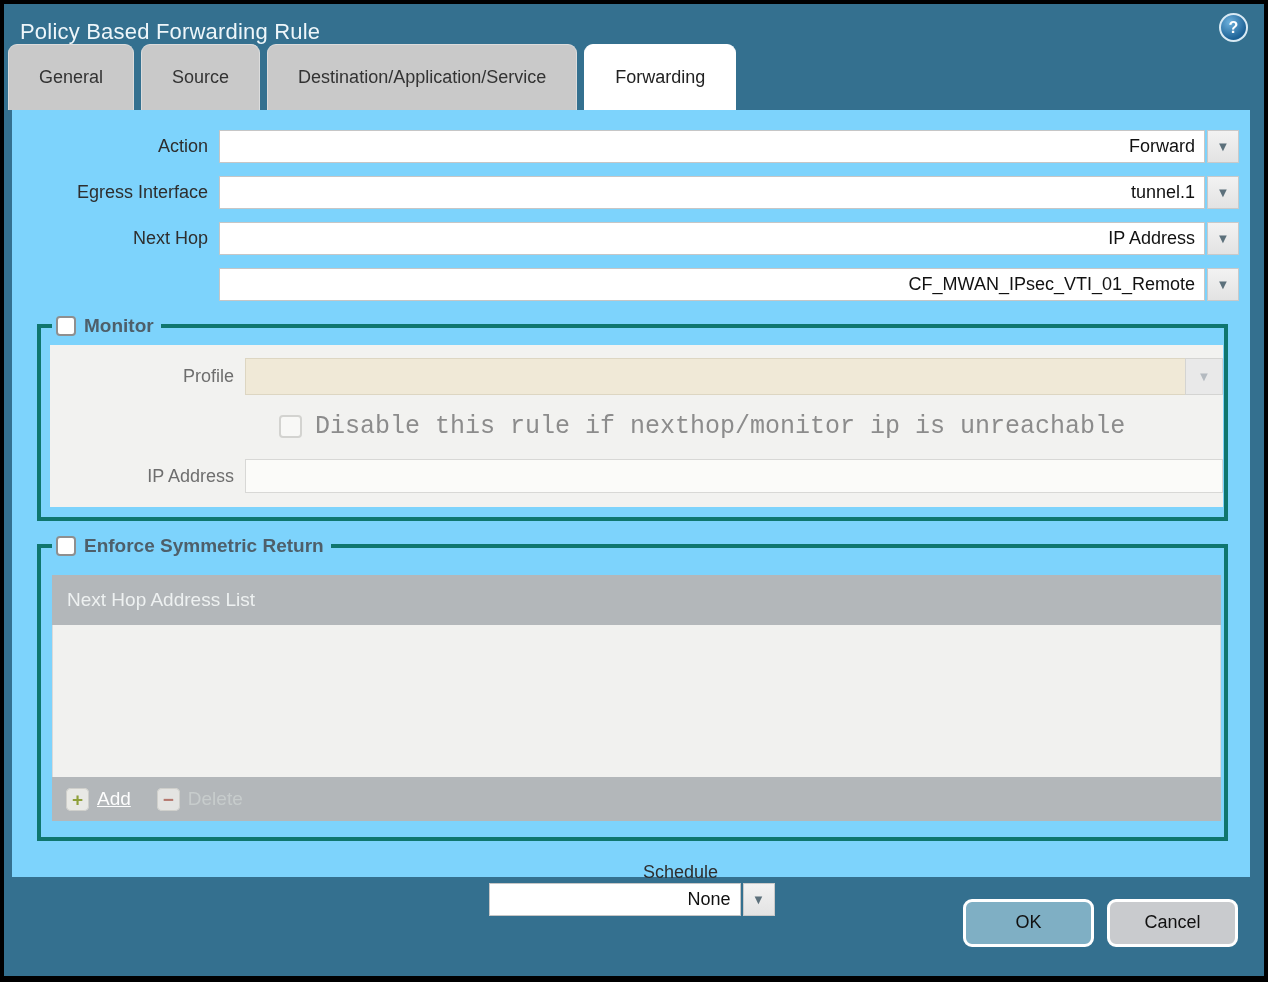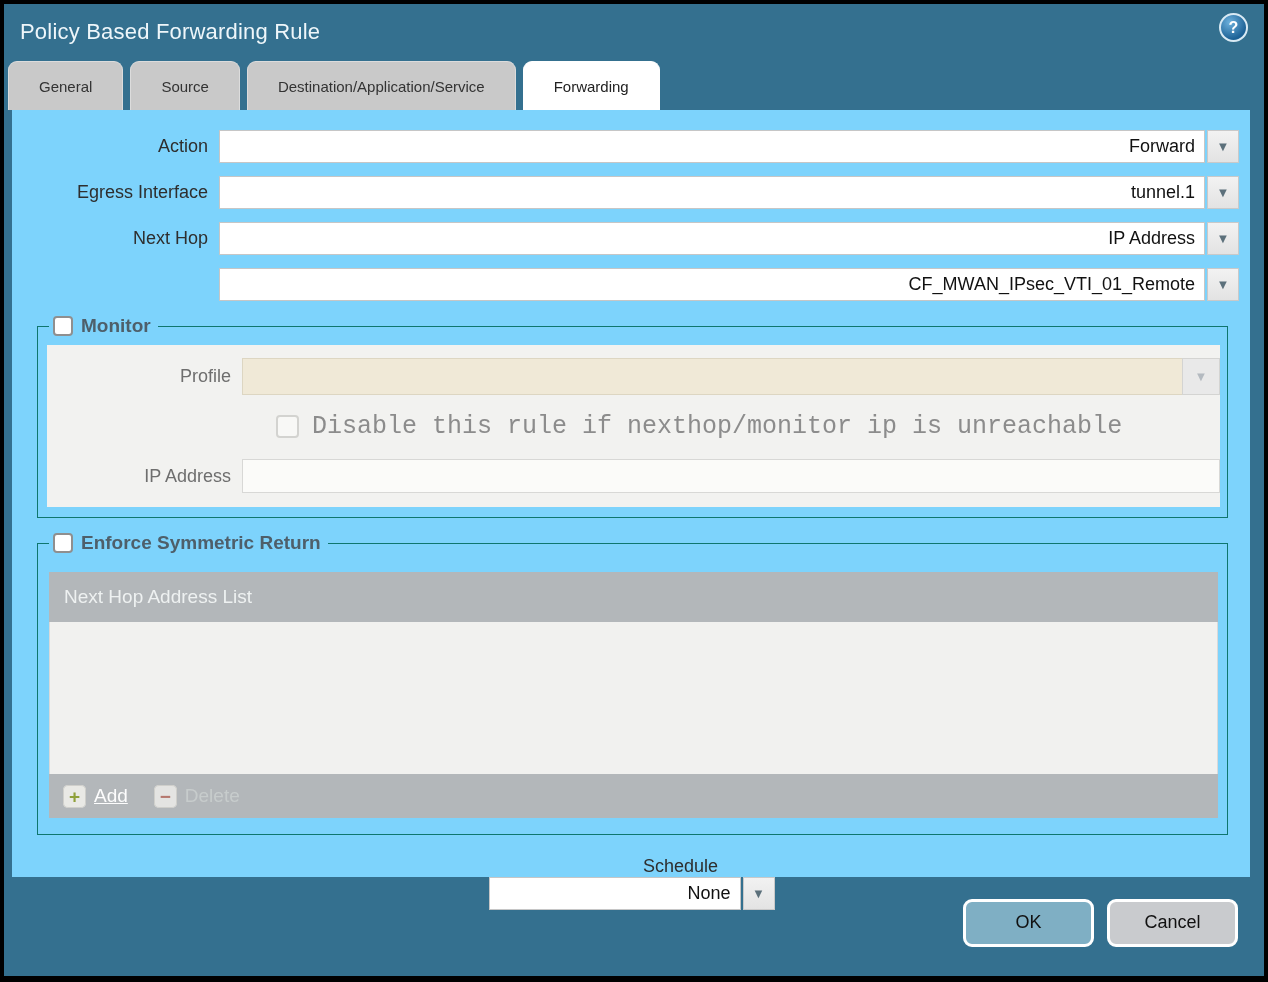--- a/index.html
+++ b/index.html
@@ -48,27 +48,27 @@
   }
   
   .tabrow {
     display: flex;
     gap: 7px;
     padding-left: 4px;
     height: 50px;
     align-items: flex-end;
   }
   .tab {
-    height: 49px;
+    height: 66px;
     display: flex;
     align-items: center;
     justify-content: center;
     background: #c9c9c9;
     color: #333;
-    font-size: 15px;
+    font-size: 18px;
     border-radius: 9px 9px 0 0;
     border: 1px solid #dcdcdc;
     border-bottom: none;
     padding: 0 30px;
     cursor: pointer;
     white-space: nowrap;
   }
   .tab.active {
     background: #ffffff;
     color: #222;
@@ -119,23 +119,23 @@
     display: flex;
     align-items: center;
     justify-content: center;
     cursor: pointer;
     color: #5c707b;
     font-size: 13px;
   }
   .combo-btn.disabled { color: #b4bac0; background: #e9e9e9; cursor: default; }
   
   fieldset {
-    border: 1px solid #0f766e;
+    border: 4px solid #0f766e;
     margin: 14px 11px 0 25px;
-    padding: 8px 7px 10px 9px;
+    padding: 8px 1px 10px 9px;
   }
   legend {
     display: flex;
     align-items: center;
     gap: 8px;
     padding: 0 7px 0 4px;
     margin-left: 2px;
   }
   .legend-text {
     font-size: 19px;

